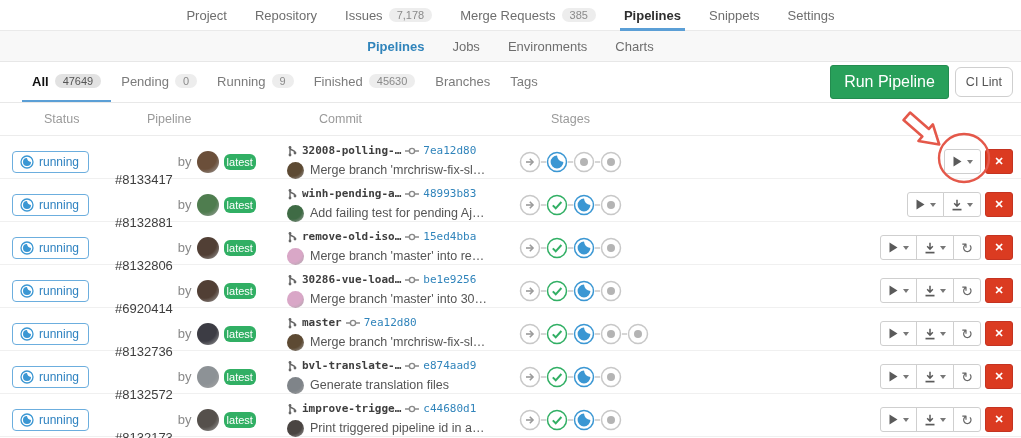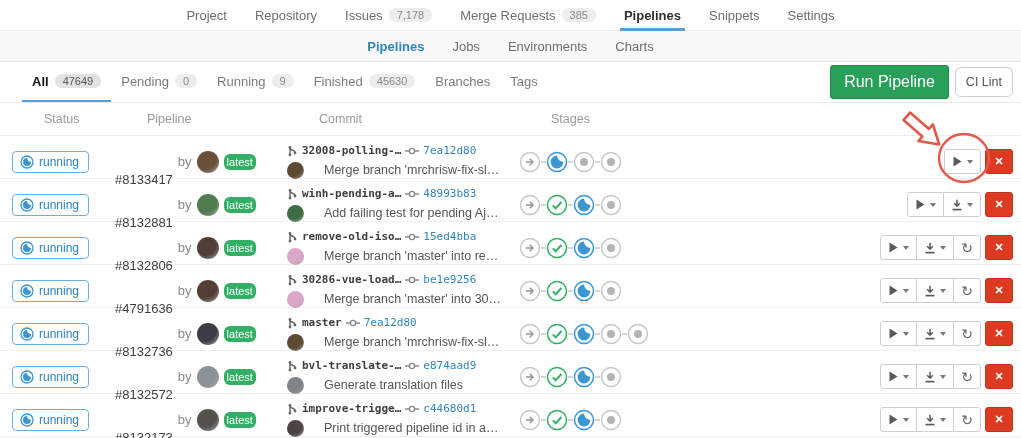--- a/index.html
+++ b/index.html
@@ -44,21 +44,21 @@
   .pipe-by { color:#8a8a8a; }
   .avatar { border-radius:50%; display:inline-block; flex:none; cursor:pointer; }
   .av24 { width:22px; height:22px; }
   .av16 { width:17px; height:17px; }
   .latest-badge { background:#31af64; color:#fff; font-size:11px; border-radius:6px; padding:2px 3px; }
 
   .cell-commit { line-height:1; overflow:hidden; }
   .commit-l1 { display:flex; align-items:center; gap:4px; margin-bottom:5px; white-space:nowrap; }
   .branch-name { font-family:"DejaVu Sans Mono","Liberation Mono",monospace; font-weight:bold; font-size:11px; color:#3e3e3e; cursor:pointer; }
   .sha-link { font-family:"DejaVu Sans Mono","Liberation Mono",monospace; font-size:11px; color:#3084bb; cursor:pointer; }
-  .commit-l2 { display:flex; align-items:center; gap:20px; color:#555; font-size:12.5px; white-space:nowrap; }
+  .commit-l2 { display:flex; align-items:center; gap:6px; color:#555; font-size:12.5px; white-space:nowrap; }
 
   .cell-stages { display:flex; align-items:center; padding-left:10px; }
   .stage { display:flex; align-items:center; cursor:pointer; }
   .st-line { width:5px; height:2px; background:#d6d6d6; }
 
   .cell-actions { display:flex; align-items:center; justify-content:flex-end; padding-right:8px; }
   .btn-group { display:flex; }
   .abtn { height:25px; background:#fff; border:1px solid #cfcfcf; display:flex; align-items:center; justify-content:center; gap:4px; padding:0 7px; cursor:pointer; margin-left:-1px; }
   .btn-group .abtn:first-child { border-radius:3px 0 0 3px; margin-left:0; }
   .btn-group .abtn:last-child { border-radius:0 3px 3px 0; }
@@ -404,21 +404,21 @@
       </div>
       <div class="grid row">
         <div><span class="status-badge">
             <svg width="14" height="14" viewBox="0 0 14 14">
               <circle cx="7" cy="7" r="6" fill="#fff" stroke="#3b97d3" stroke-width="1.3"></circle>
               <path d="M7 3 A4 4 0 1 0 11 7 A4.6 4.6 0 0 1 7 3 Z" fill="#3b97d3"></path>
             </svg>
             <span>running</span>
           </span></div>
         <div class="cell-pipeline">
-          <span class="pipe-id">#4791636</span>
+          <span class="pipe-id">#6920414</span>
           <span class="pipe-by">by</span>
           <span class="avatar av24" style="background: radial-gradient(circle at 35% 30%, rgb(81, 63, 53) 55%, rgba(0, 0, 0, 0.35));"></span>
           <span class="latest-badge">latest</span>
         </div>
         <div class="cell-commit">
           <div class="commit-l1">
             <svg width="11" height="12" viewBox="0 0 11 12">
               <path d="M3 2.5 v7 M3 2.5 c0 3.5 5 2 5 5" stroke="#666" stroke-width="1.4" fill="none"></path>
               <circle cx="3" cy="2.5" r="1.4" fill="#666"></circle>
               <circle cx="3" cy="10" r="1.4" fill="#666"></circle>

